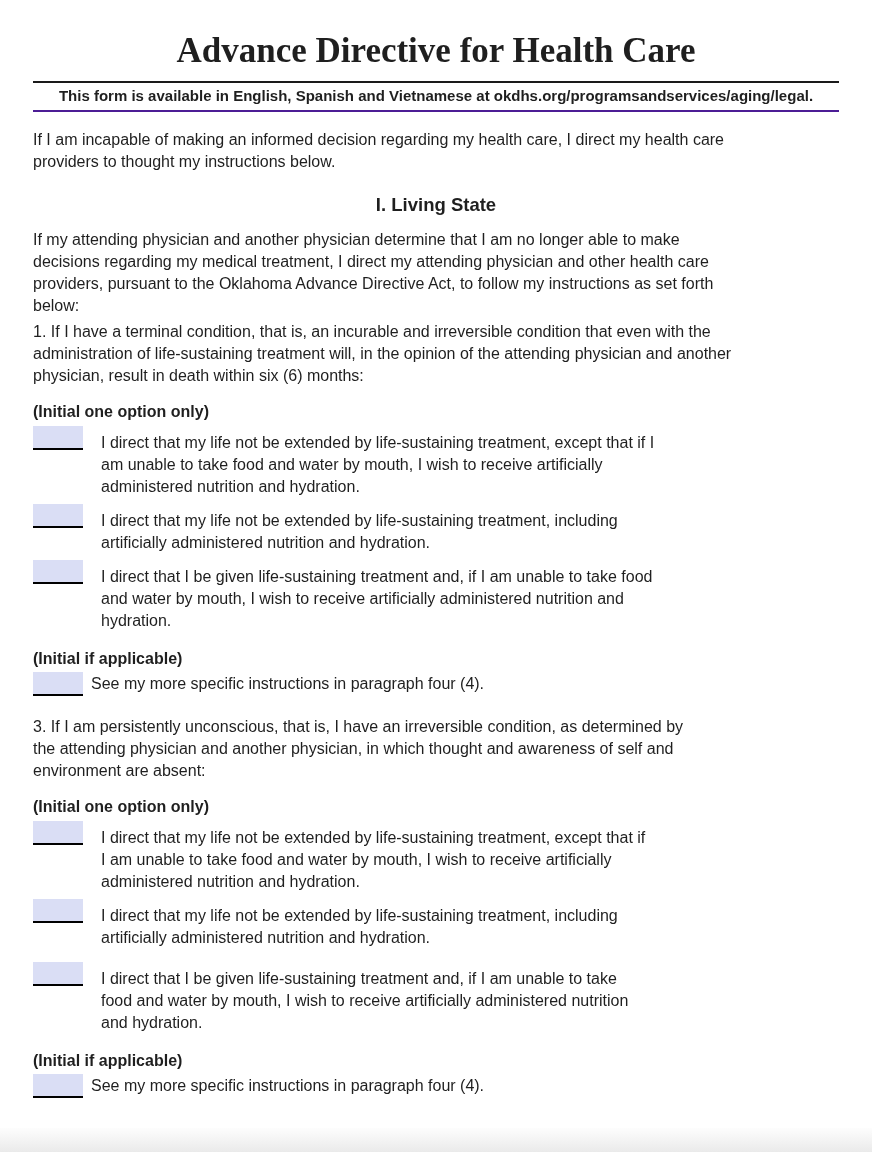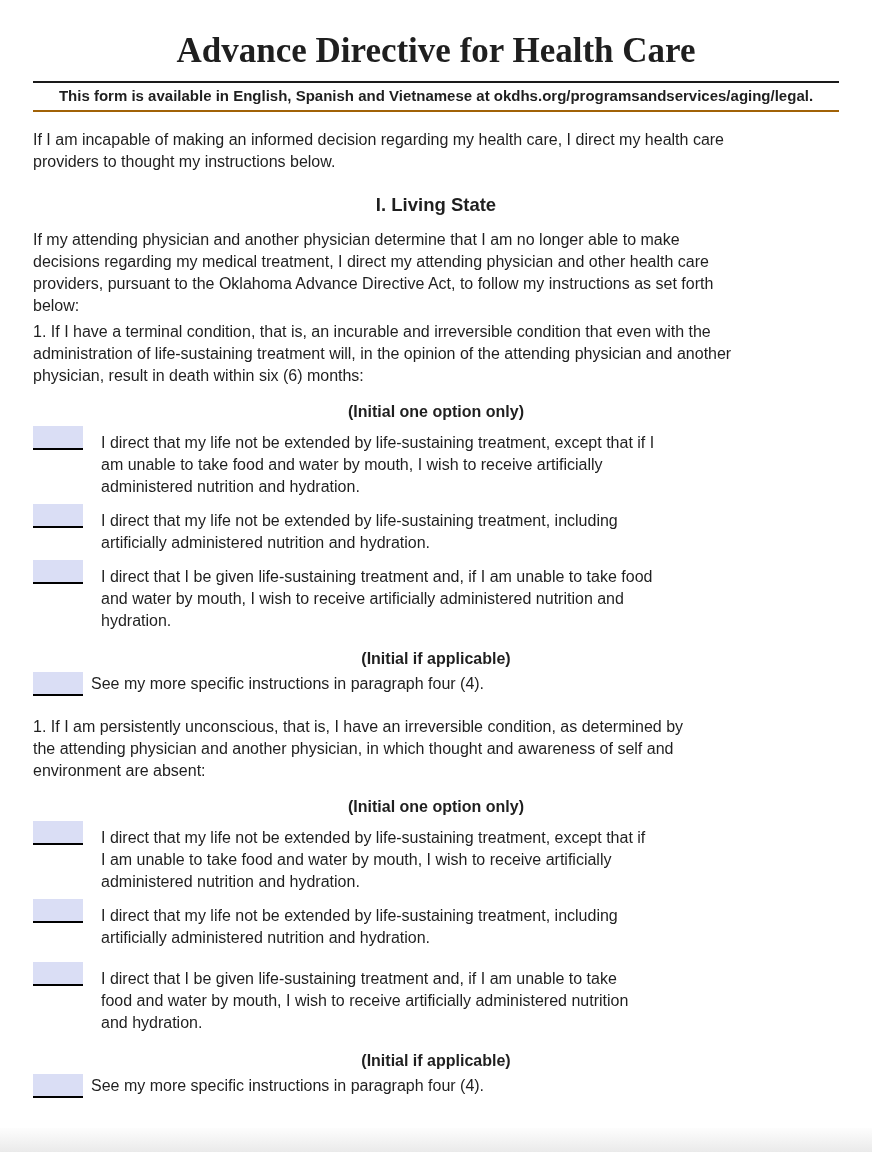--- a/index.html
+++ b/index.html
@@ -30,21 +30,21 @@
     font-family:"Liberation Serif",serif;
     font-weight:bold;
     font-size:35px;
     line-height:42px;
     text-align:center;
     margin-top:16px;
   }
   .note-band{
     margin-top:9px;
     border-top:2px solid #1a1a1a;
-    border-bottom:2px solid #a16207;
+    border-bottom:2px solid #4c1d95;
     padding:4px 0 6px 0;
   }
   .note-text{
     font-weight:bold;
     font-size:15px;
     line-height:17px;
     text-align:center;
   }
   
   .para{
@@ -61,21 +61,20 @@
     margin-top:20px;
   }
   .living-intro{margin-top:12px;}
   .item-para{margin-top:4px;}
   .item-para-2{margin-top:20px;}
   .initial-label{
     font-weight:bold;
     font-size:16px;
     line-height:22px;
     margin-top:14px;
-    text-align:center;
   }
   .initial-label.tight{margin-top:16px;}
   
   .option{
     display:flex;
     align-items:flex-start;
     margin-top:9px;
     gap:10px;
   }
   .option.first{margin-top:6px;}
@@ -166,21 +165,21 @@
 
     <div class="initial-label tight">(Initial if applicable)</div>
 
     <div class="see-row">
       <input type="text" class="initial-field" value="" style="">
       <div class="option-text">See my more specific instructions in paragraph four (4).</div>
     </div>
   </section>
 
   <section>
-    <p class="para item-para-2">1. If I am persistently unconscious, that is, I have an irreversible condition, as determined by
+    <p class="para item-para-2">3. If I am persistently unconscious, that is, I have an irreversible condition, as determined by
 the attending physician and another physician, in which thought and awareness of self and
 environment are absent:</p>
 
     <div class="initial-label">(Initial one option only)</div>
 
     <div class="option first">
       <input type="text" class="initial-field" value="" style="">
       <div class="option-text">I direct that my life not be extended by life-sustaining treatment, except that if
 I am unable to take food and water by mouth, I wish to receive artificially
 administered nutrition and hydration.</div>

